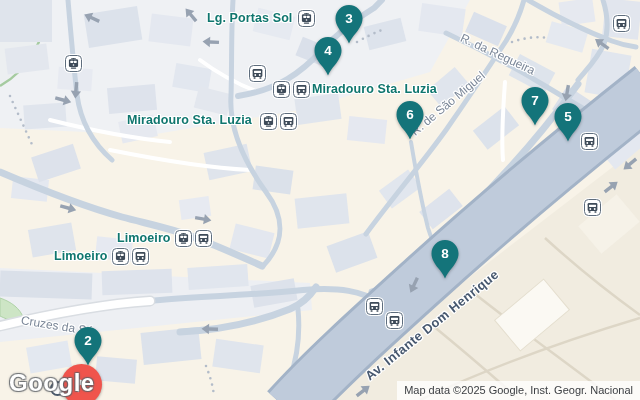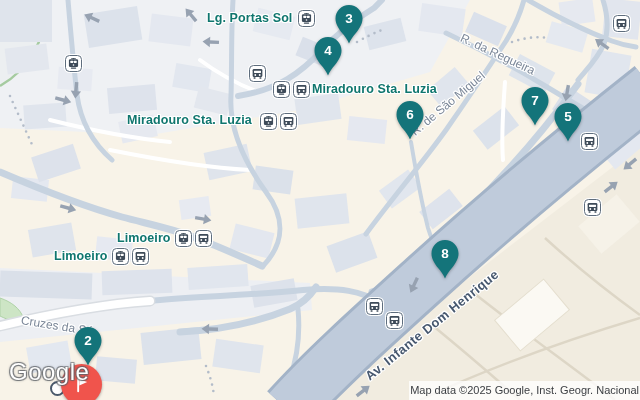--- a/index.html
+++ b/index.html
@@ -30,27 +30,27 @@
   .pin svg{position:absolute;left:0;top:0}
   .pin-num{position:absolute;top:7px;left:0;width:100%;text-align:center;
            font-size:13.5px;font-weight:bold;color:#fff}
 
   .flag-marker{position:absolute;left:61px;top:364px;width:41px;height:41px;border-radius:50%;
                background:#F0544C;display:flex;align-items:center;justify-content:center;
                box-shadow:0 1px 3px rgba(0,0,0,.35)}
   .ring-icon{position:absolute;left:50px;top:381px;width:15px;height:15px;border-radius:50%;
              background:#fff;border:2.5px solid #4A596B;box-sizing:border-box}
 
-  .google-logo{position:absolute;left:9px;top:358px;font-size:24px;font-weight:normal;color:#fff;
+  .google-logo{position:absolute;left:9px;top:369px;font-size:24px;font-weight:bold;color:#fff;
                letter-spacing:.5px;
                text-shadow:0 0 3px rgba(95,99,104,.95),1px 1px 0 rgba(95,99,104,.55),
                            -1px -1px 0 rgba(95,99,104,.55),1px -1px 0 rgba(95,99,104,.55),
                            -1px 1px 0 rgba(95,99,104,.55)}
   .attribution{position:absolute;right:0;bottom:0;background:rgba(255,255,255,.78);
-               font-size:11px;color:#3B3E42;padding:3px 1px 4px;white-space:nowrap}
+               font-size:11px;color:#3B3E42;padding:3px 7px 4px;white-space:nowrap}
 </style>
 </head>
 <body>
 
 <div class="stage">
 
   <svg class="map-bg" width="640" height="400" viewBox="0 0 640 400">
     <rect width="640" height="400" fill="#F8F3E8"></rect>
 
     <path d="M0,0 H470 L430,72 L300,110 L150,135 L0,128 Z" fill="#EFF1F4"></path>

